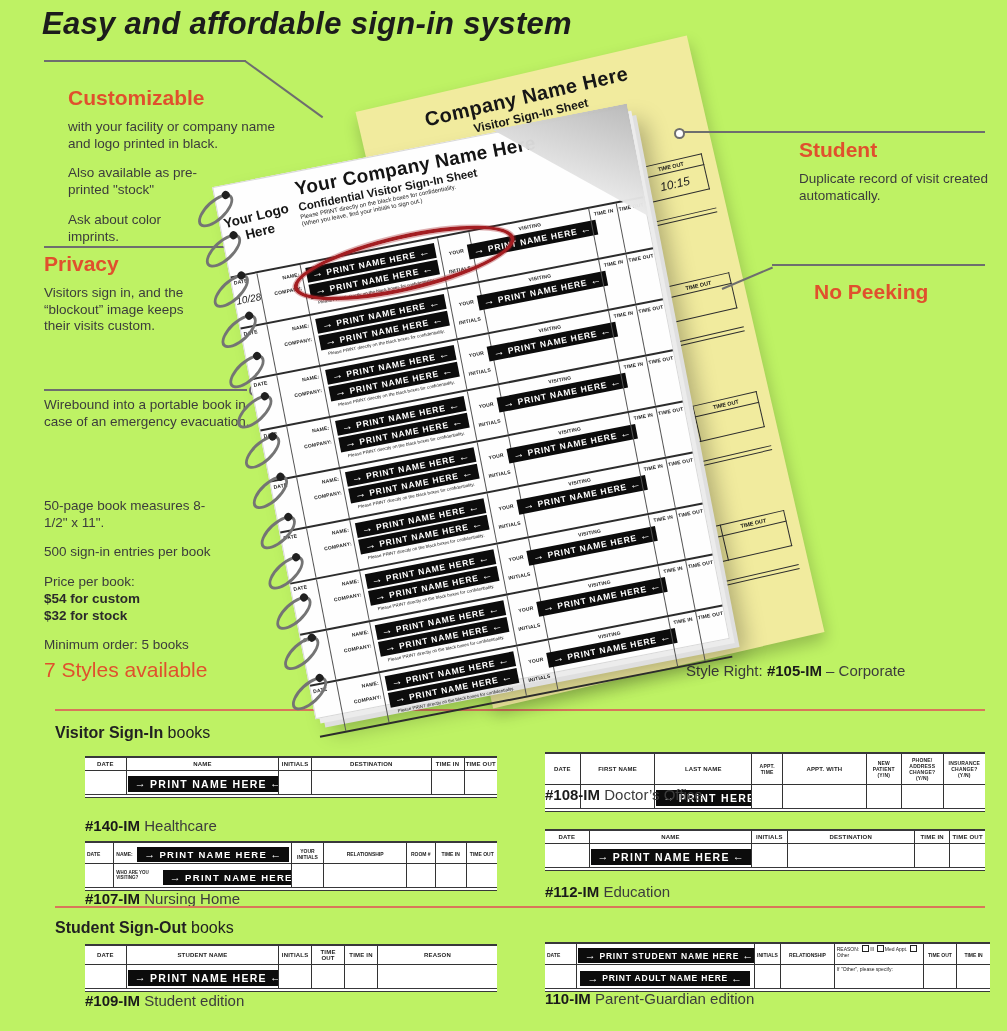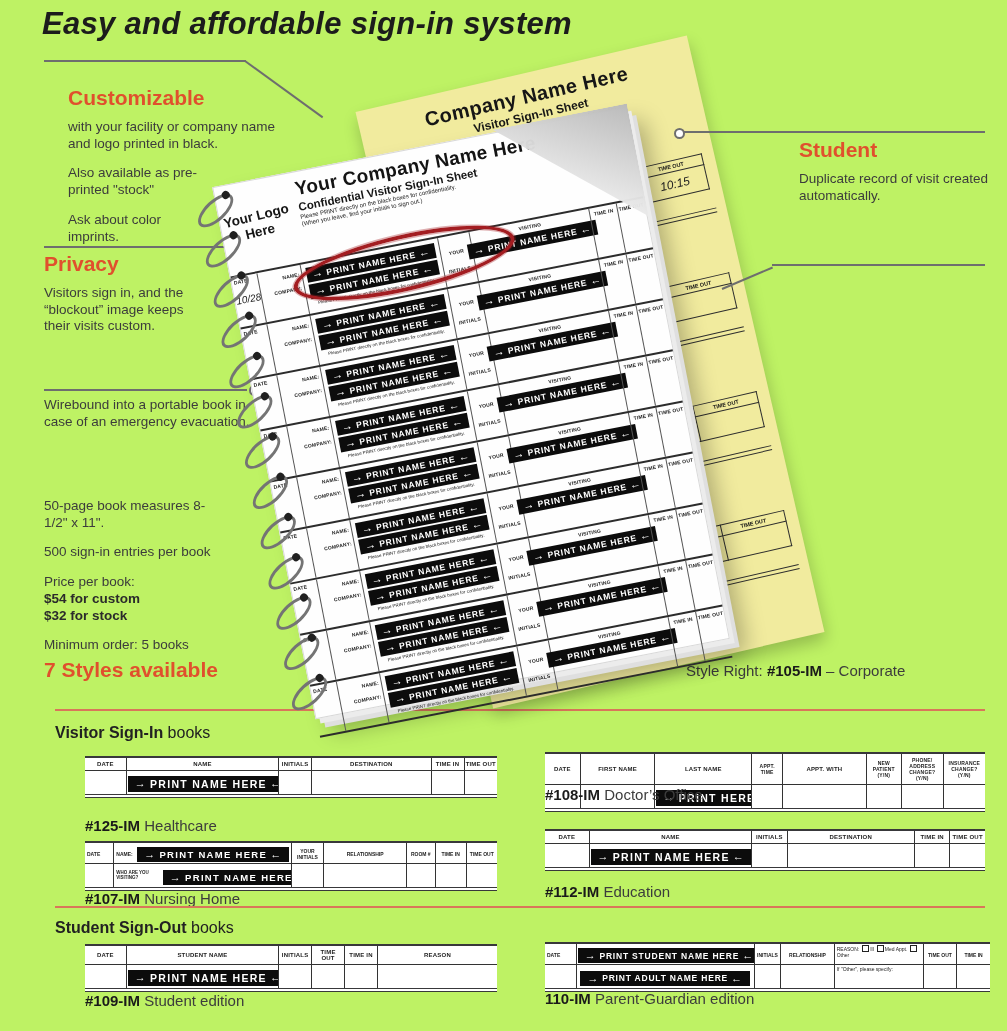--- a/index.html
+++ b/index.html
@@ -12,21 +12,21 @@
   .cline{position:absolute;height:2px;background:#6e6e6e;}
   .cdiag{position:absolute;height:2px;background:#6e6e6e;transform-origin:0 50%;}
   .cdot{position:absolute;width:7px;height:7px;border:2px solid #6e6e6e;border-radius:50%;background:#fff;}
   
   .feat{position:absolute;}
   .feat h2{margin:0 0 9px 0;font-size:21px;font-weight:bold;color:#e0502d;}
   .feat p{margin:0 0 13px 0;font-size:13.5px;line-height:1.24;color:#3c3c3c;}
   .specs p{margin:0 0 13px 0;font-size:13.5px;line-height:1.24;}
   .specs .bold{font-weight:bold;margin:0;color:#2b2b2b;}
   .specs .plabel{margin:0;}
-  .styleshead{position:absolute;font-size:21px;font-weight:bold;color:#e0502d;}
+  .styleshead{position:absolute;font-size:21px;font-weight:normal;color:#e0502d;}
   
   .styleshown{position:absolute;left:686px;top:662px;font-size:15px;color:#3c3c3c;}
   .styleshown .code{font-weight:bold;color:#1a1a1a;}
   
   .rule{position:absolute;height:2px;background:#d9765a;}
   .seclabel{position:absolute;left:55px;font-size:16px;color:#222;}
   .seclabel .b{font-weight:bold;}
   
   .strip{position:absolute;border-top:2px solid #38383a;border-bottom:4px double #38383a;background:#fff;}
   .strip table{width:100%;border-collapse:collapse;table-layout:fixed;}
@@ -143,20 +143,21 @@
   </section>
 
   <div class="styleshead" style="left:44px;top:658px;">7 Styles available</div>
 
   <section class="feat" style="left:799px;top:138px;width:196px;">
     <h2>Student</h2>
     <p>Duplicate record of visit created automatically.</p>
   </section>
 
   <section class="feat" style="left:814px;top:280px;width:178px;">
+    <h2>No Peeking</h2>
   </section>
 
   <div class="bookwrap">
     <div class="ysheet">
       <div class="y-company">Company Name Here</div>
       <div class="y-sub">Visitor Sign-In Sheet</div>
       <div class="y-tiny">Please PRINT directly on the black boxes for confidentiality.</div>
       <div class="y-tiny">(When you leave, find your initials to sign out.)</div>
       <div id="ygroups">
         <div class="ygroup">
@@ -659,21 +660,21 @@
               </span></td>
         <td></td>
             <td></td>
             <td></td>
             <td></td>
       </tr>
     </tbody>
       </table>
   </div>
   <div class="cap" style="left:85px;top:817px;">
-    <span class="code">#125-IM</span> <span>Healthcare</span>
+    <span class="code">#140-IM</span> <span>Healthcare</span>
   </div>
 
   <div class="strip" style="left:545px;top:752px;width:440px;">
     <table>
       <colgroup>
           <col style="width:8%">
           <col style="width:17%">
           <col style="width:22%">
           <col style="width:7%">
           <col style="width:19%">

